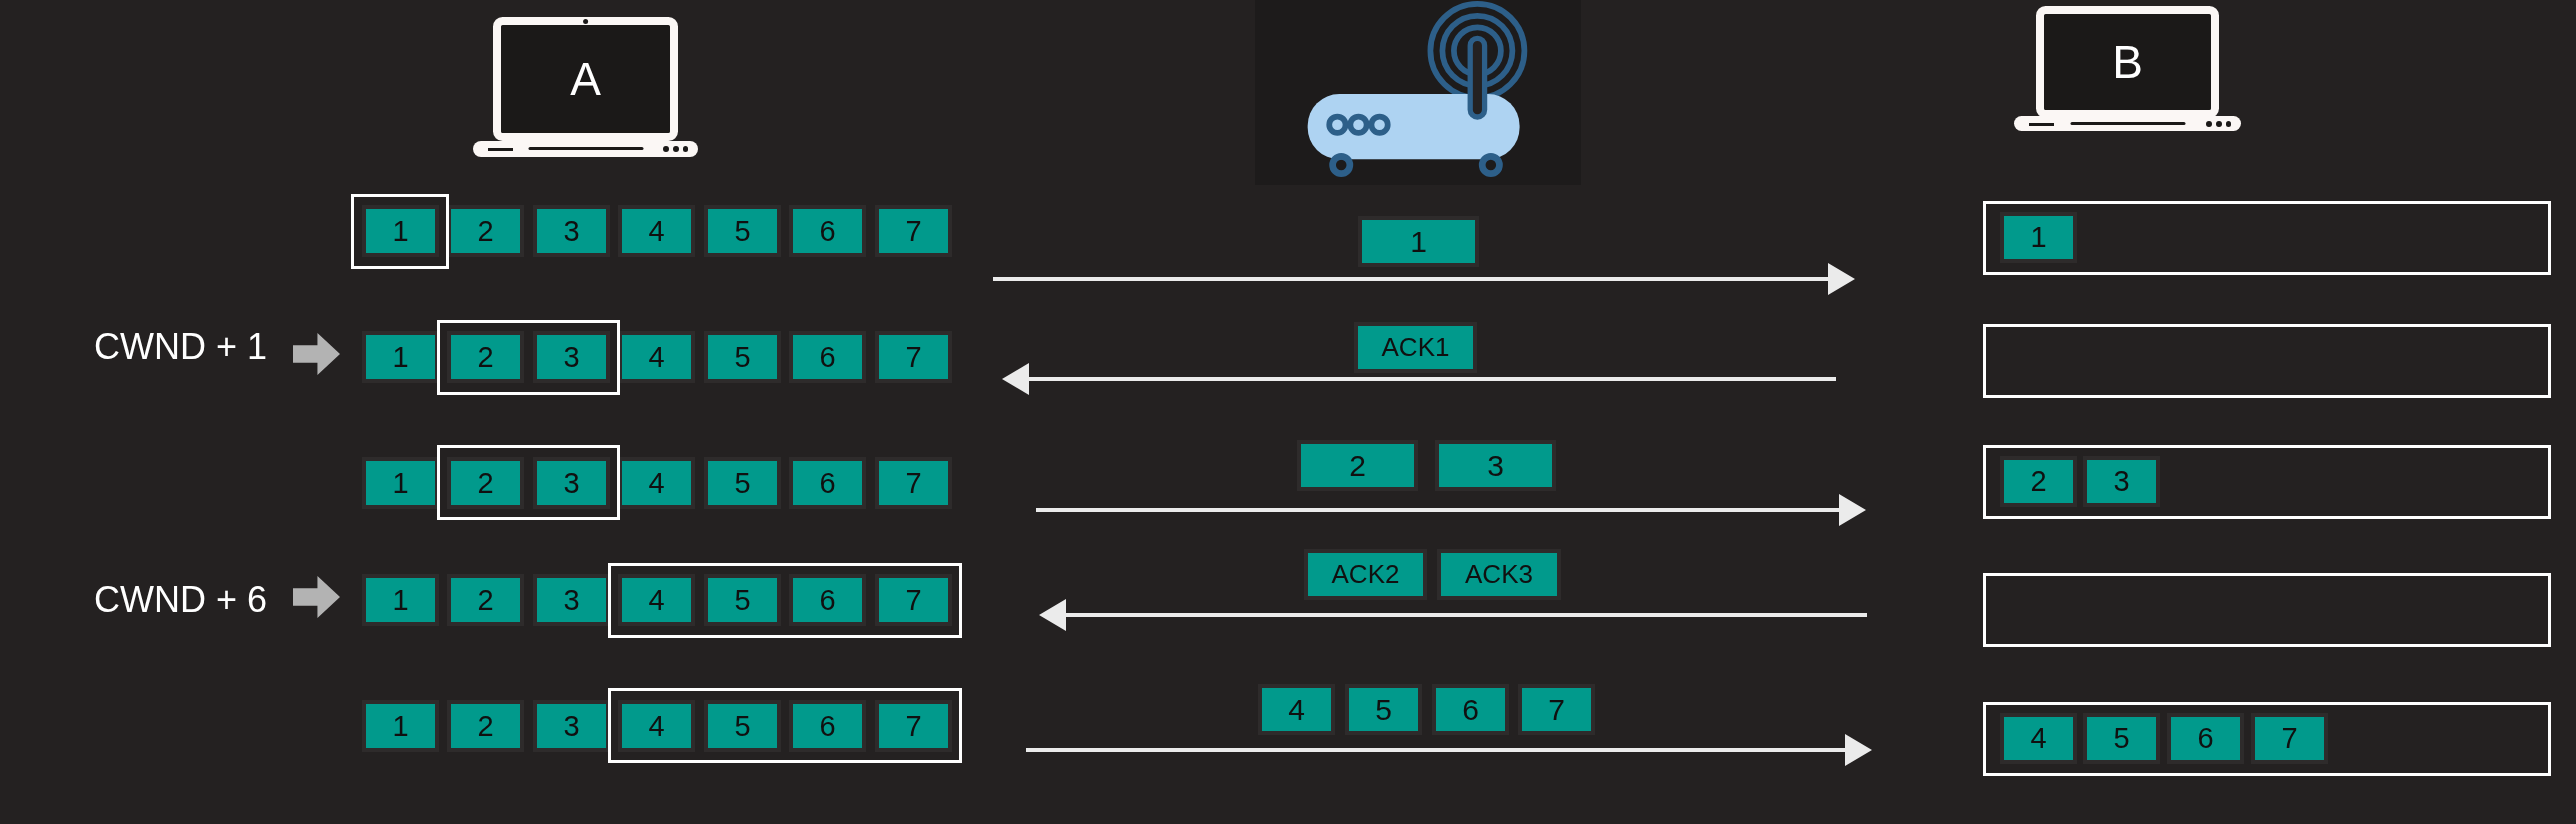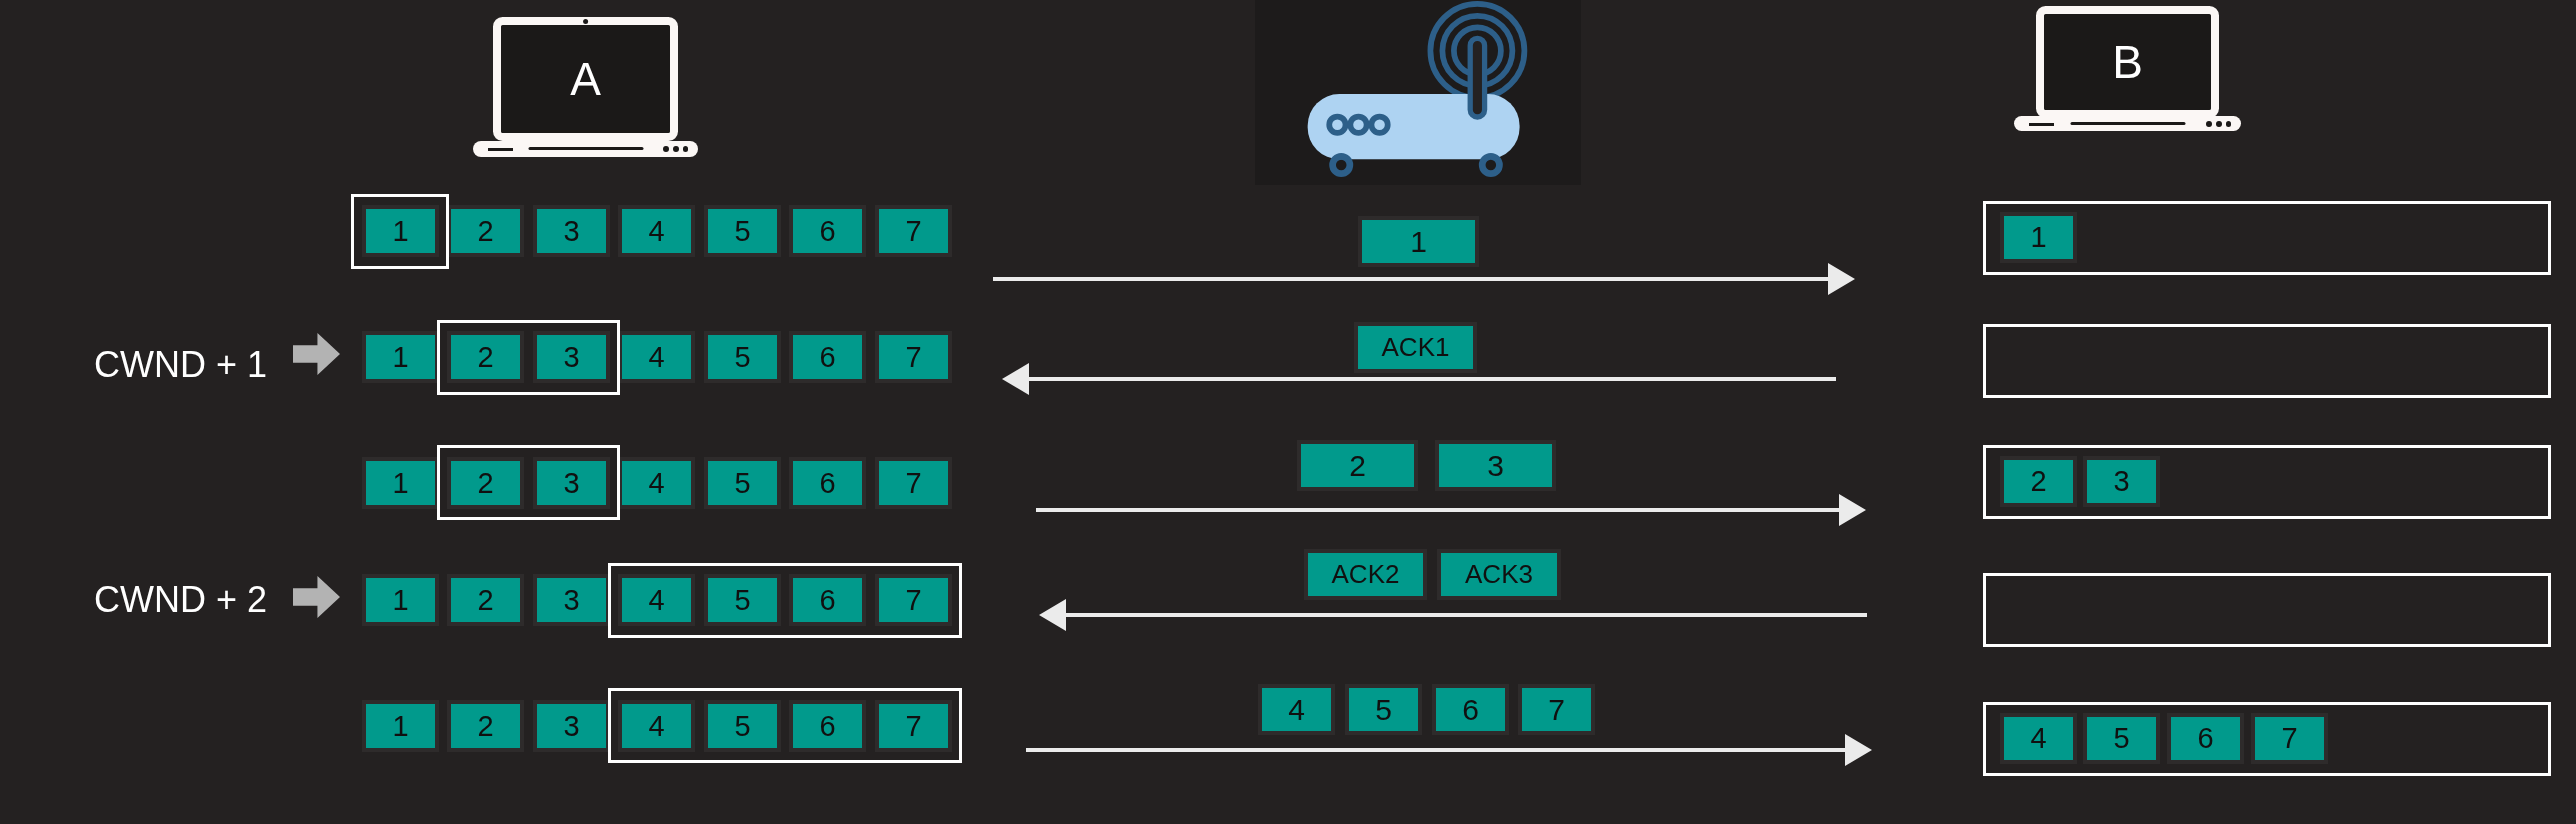--- a/index.html
+++ b/index.html
@@ -108,39 +108,39 @@
       <div class="pkt" style="left: 875px; top: 205px; width: 77px; height: 52px;">7</div>
       <div class="win" style="left: 351px; top: 194px; width: 98px; height: 75px;"></div>
       <div class="pkt" style="left: 362px; top: 331px; width: 77px; height: 52px;">1</div>
       <div class="pkt" style="left: 447px; top: 331px; width: 77px; height: 52px;">2</div>
       <div class="pkt" style="left: 533px; top: 331px; width: 77px; height: 52px;">3</div>
       <div class="pkt" style="left: 618px; top: 331px; width: 77px; height: 52px;">4</div>
       <div class="pkt" style="left: 704px; top: 331px; width: 77px; height: 52px;">5</div>
       <div class="pkt" style="left: 789px; top: 331px; width: 77px; height: 52px;">6</div>
       <div class="pkt" style="left: 875px; top: 331px; width: 77px; height: 52px;">7</div>
       <div class="win" style="left: 437px; top: 320px; width: 183px; height: 75px;"></div>
-      <div class="cwnd-label" style="left: 94px; top: 339px; height: 52px;">CWND + 1</div>
+      <div class="cwnd-label" style="left: 94px; top: 321px; height: 52px;">CWND + 1</div>
       <div class="cwnd-arrow" style="left: 293px; top: 330px; width: 47px; height: 48px;"></div>
       <div class="pkt" style="left: 362px; top: 457px; width: 77px; height: 52px;">1</div>
       <div class="pkt" style="left: 447px; top: 457px; width: 77px; height: 52px;">2</div>
       <div class="pkt" style="left: 533px; top: 457px; width: 77px; height: 52px;">3</div>
       <div class="pkt" style="left: 618px; top: 457px; width: 77px; height: 52px;">4</div>
       <div class="pkt" style="left: 704px; top: 457px; width: 77px; height: 52px;">5</div>
       <div class="pkt" style="left: 789px; top: 457px; width: 77px; height: 52px;">6</div>
       <div class="pkt" style="left: 875px; top: 457px; width: 77px; height: 52px;">7</div>
       <div class="win" style="left: 437px; top: 445px; width: 183px; height: 75px;"></div>
       <div class="pkt" style="left: 362px; top: 574px; width: 77px; height: 52px;">1</div>
       <div class="pkt" style="left: 447px; top: 574px; width: 77px; height: 52px;">2</div>
       <div class="pkt" style="left: 533px; top: 574px; width: 77px; height: 52px;">3</div>
       <div class="pkt" style="left: 618px; top: 574px; width: 77px; height: 52px;">4</div>
       <div class="pkt" style="left: 704px; top: 574px; width: 77px; height: 52px;">5</div>
       <div class="pkt" style="left: 789px; top: 574px; width: 77px; height: 52px;">6</div>
       <div class="pkt" style="left: 875px; top: 574px; width: 77px; height: 52px;">7</div>
       <div class="win" style="left: 608px; top: 563px; width: 354px; height: 75px;"></div>
-      <div class="cwnd-label" style="left: 94px; top: 574px; height: 52px;">CWND + 2</div>
+      <div class="cwnd-label" style="left: 94px; top: 574px; height: 52px;">CWND + 6</div>
       <div class="cwnd-arrow" style="left: 293px; top: 573px; width: 47px; height: 48px;"></div>
       <div class="pkt" style="left: 362px; top: 700px; width: 77px; height: 52px;">1</div>
       <div class="pkt" style="left: 447px; top: 700px; width: 77px; height: 52px;">2</div>
       <div class="pkt" style="left: 533px; top: 700px; width: 77px; height: 52px;">3</div>
       <div class="pkt" style="left: 618px; top: 700px; width: 77px; height: 52px;">4</div>
       <div class="pkt" style="left: 704px; top: 700px; width: 77px; height: 52px;">5</div>
       <div class="pkt" style="left: 789px; top: 700px; width: 77px; height: 52px;">6</div>
       <div class="pkt" style="left: 875px; top: 700px; width: 77px; height: 52px;">7</div>
       <div class="win" style="left: 608px; top: 688px; width: 354px; height: 75px;"></div>
     </div>

